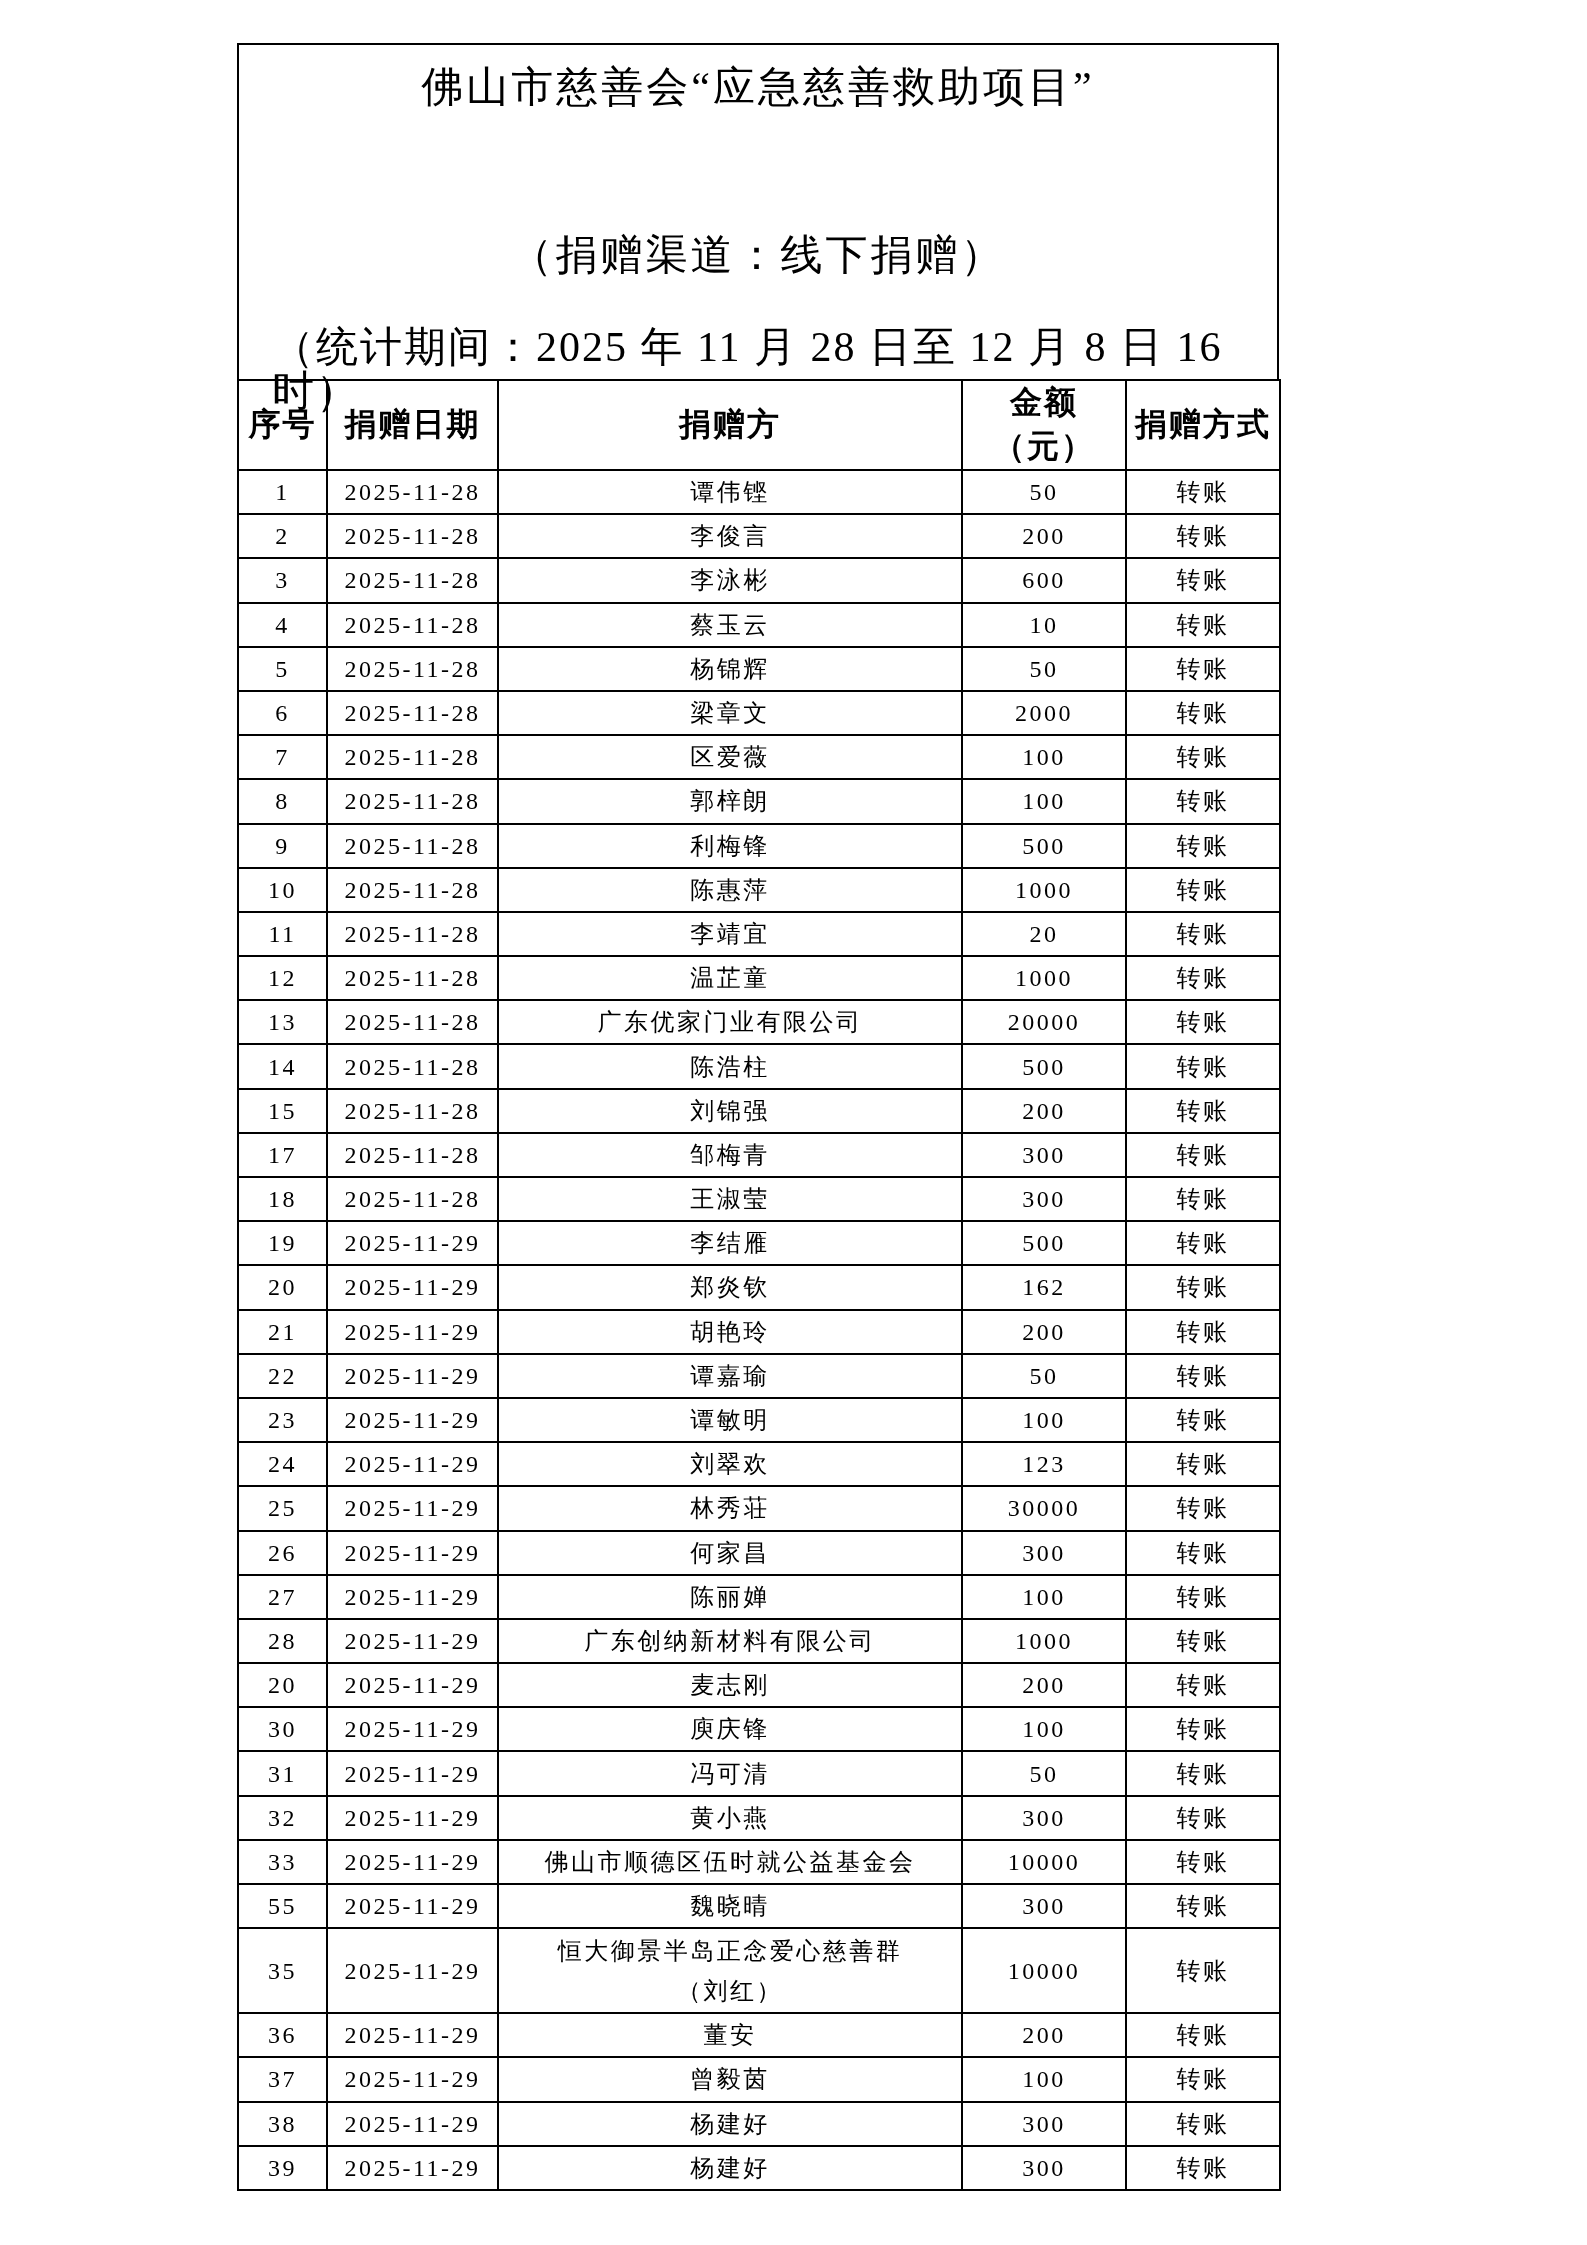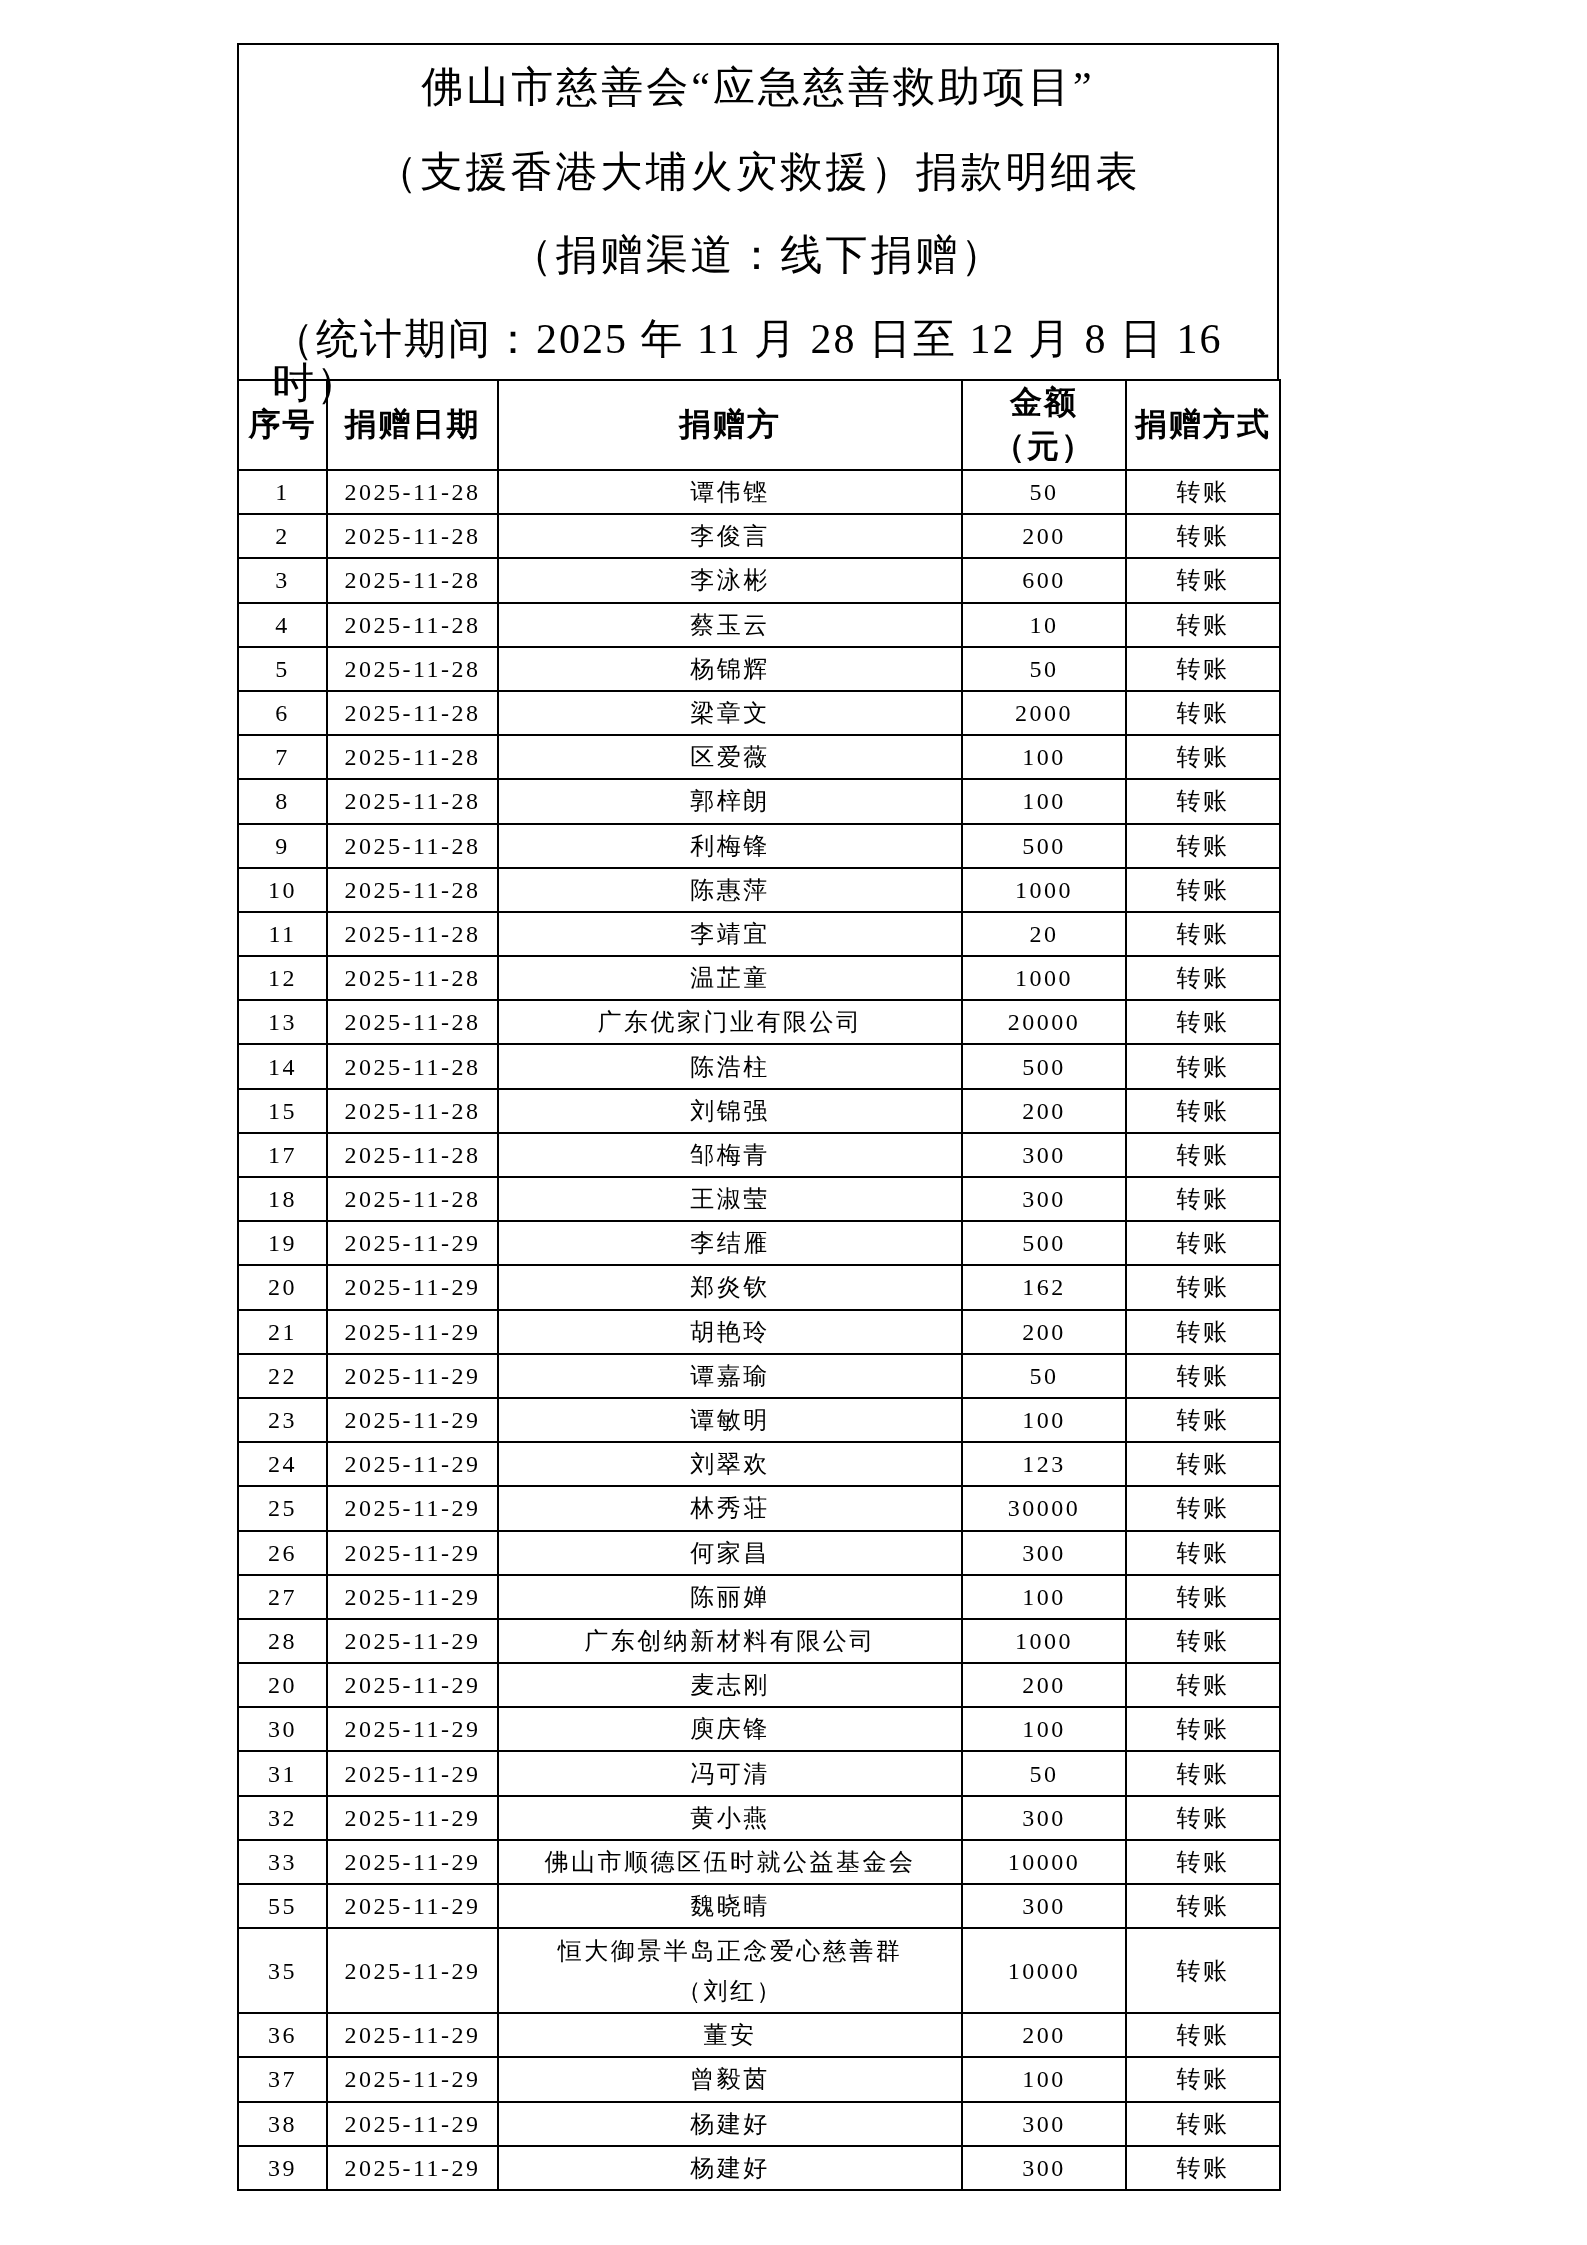--- a/index.html
+++ b/index.html
@@ -4,36 +4,35 @@
 <style>
   html, body { margin:0; padding:0; background:#ffffff; }
   body { width:1587px; height:2245px; position:relative; overflow:hidden;
          font-family:"Liberation Serif","DejaVu Serif",serif; color:#000; }
   .sheet { position:absolute; left:237px; top:43px; width:1042px; }
   .title-box { border:2px solid #000; border-bottom:none; height:334px; position:relative; box-sizing:content-box; width:1038px; }
   .tline { position:absolute; left:0; right:0; font-size:42px; line-height:44px; height:44px; text-align:center; letter-spacing:3px; }
   .tline.l1 { top:20px; }
   .tline.l2 { top:105px; }
   .tline.l3 { top:188px; }
-  .tline.l4 { top:272px; text-align:left; padding-left:33px; letter-spacing:2px; }
+  .tline.l4 { top:280px; text-align:left; padding-left:33px; letter-spacing:2px; }
   table { border-collapse:collapse; width:1042px; table-layout:fixed; }
   td, th { border:2px solid #000; text-align:center; vertical-align:middle; padding:0; }
   th { height:72px; font-size:32px; font-weight:bold; letter-spacing:2px; }
   td { height:42.2px; font-size:24px; letter-spacing:2.5px; line-height:28px; }
   tr.tall td { height:83px; }
   td .donor-line { display:block; line-height:40px; }
   col.c1 { width:89px; } col.c2 { width:171px; } col.c3 { width:464px; } col.c4 { width:164px; } col.c5 { width:154px; }
 </style>
 </head>
 <body>
 
 <div class="sheet">
   <div class="title-box">
     <div class="tline l1">佛山市慈善会“应急慈善救助项目”</div>
-    <div class="tline l2">（支援香港大埔火灾救援）捐款明细表</div>
     <div class="tline l3">（捐赠渠道：线下捐赠）</div>
     <div class="tline l4">（统计期间：2025 年 11 月 28 日至 12 月 8 日 16 时）</div>
   </div>
   <table>
     <colgroup>
         <col class="c1">
         <col class="c2">
         <col class="c3">
         <col class="c4">
         <col class="c5">

